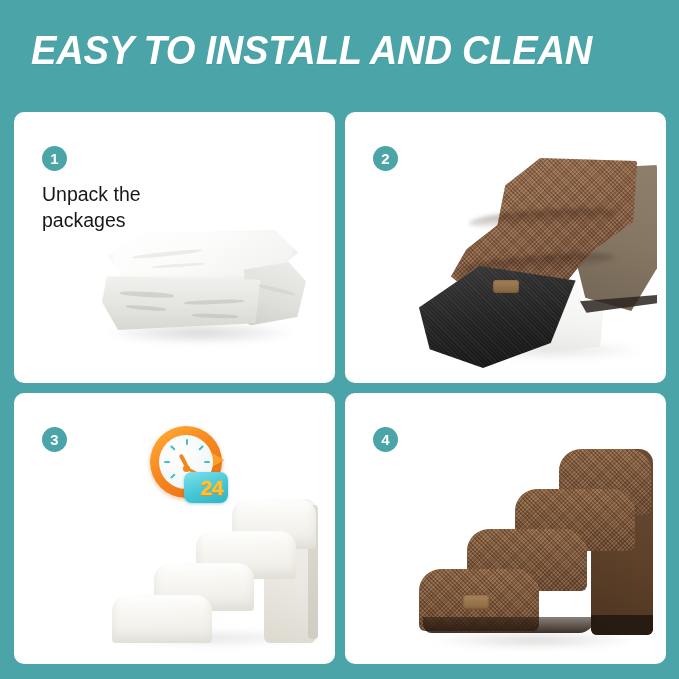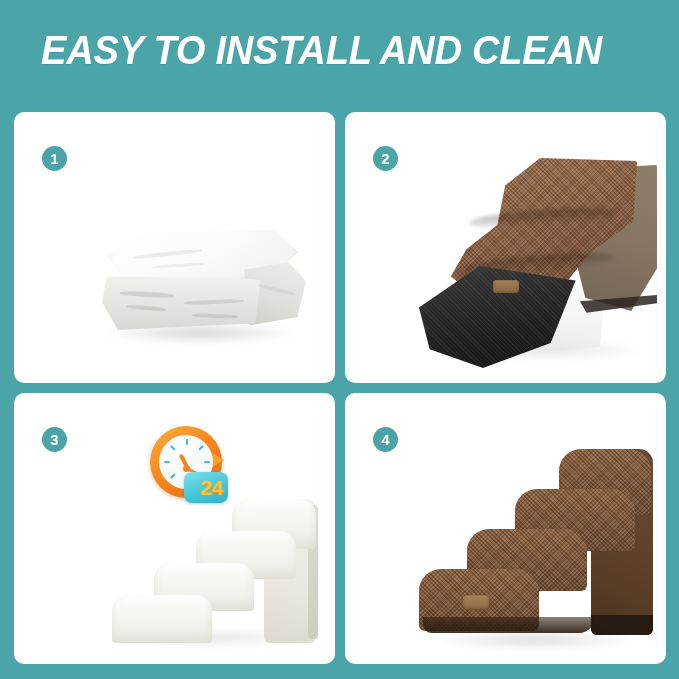--- a/index.html
+++ b/index.html
@@ -17,21 +17,21 @@
   }
 
   
   .header {
     position: absolute;
     left: 0; top: 0;
     width: 623px;
     height: 100px;
     display: flex;
     align-items: center;
-    justify-content: flex-end;
+    justify-content: center;
   }
   .header-title {
     color: #ffffff;
     font-family: "Liberation Sans", sans-serif;
     font-size: 41px;
     font-weight: bold;
     font-style: italic;
     letter-spacing: -0.3px;
     transform: scaleX(0.93);
     white-space: nowrap;
@@ -325,20 +325,22 @@
         <div class="bale-crease bc5"></div>
         <div class="bale-crease bc6"></div>
         <div class="bale-crease bc1"></div>
         <div class="bale-crease bc2"></div>
         <div class="bale-crease bc3"></div>
         <div class="bale-crease bc4"></div>
         <div class="bale-crease bc7"></div>
       </div>
     </div>
     <div class="step-badge">1</div>
+    <div class="caption">Unpack the
+packages</div>
   </div>
 
   <div class="panel">
     <div class="art">
       <div class="p2">
         <div class="p2-shadow"></div>
         <div class="p2-foam"></div>
         <div class="p2-side"></div>
         <div class="p2-side-edge"></div>
         <div class="p2-cover"></div>

